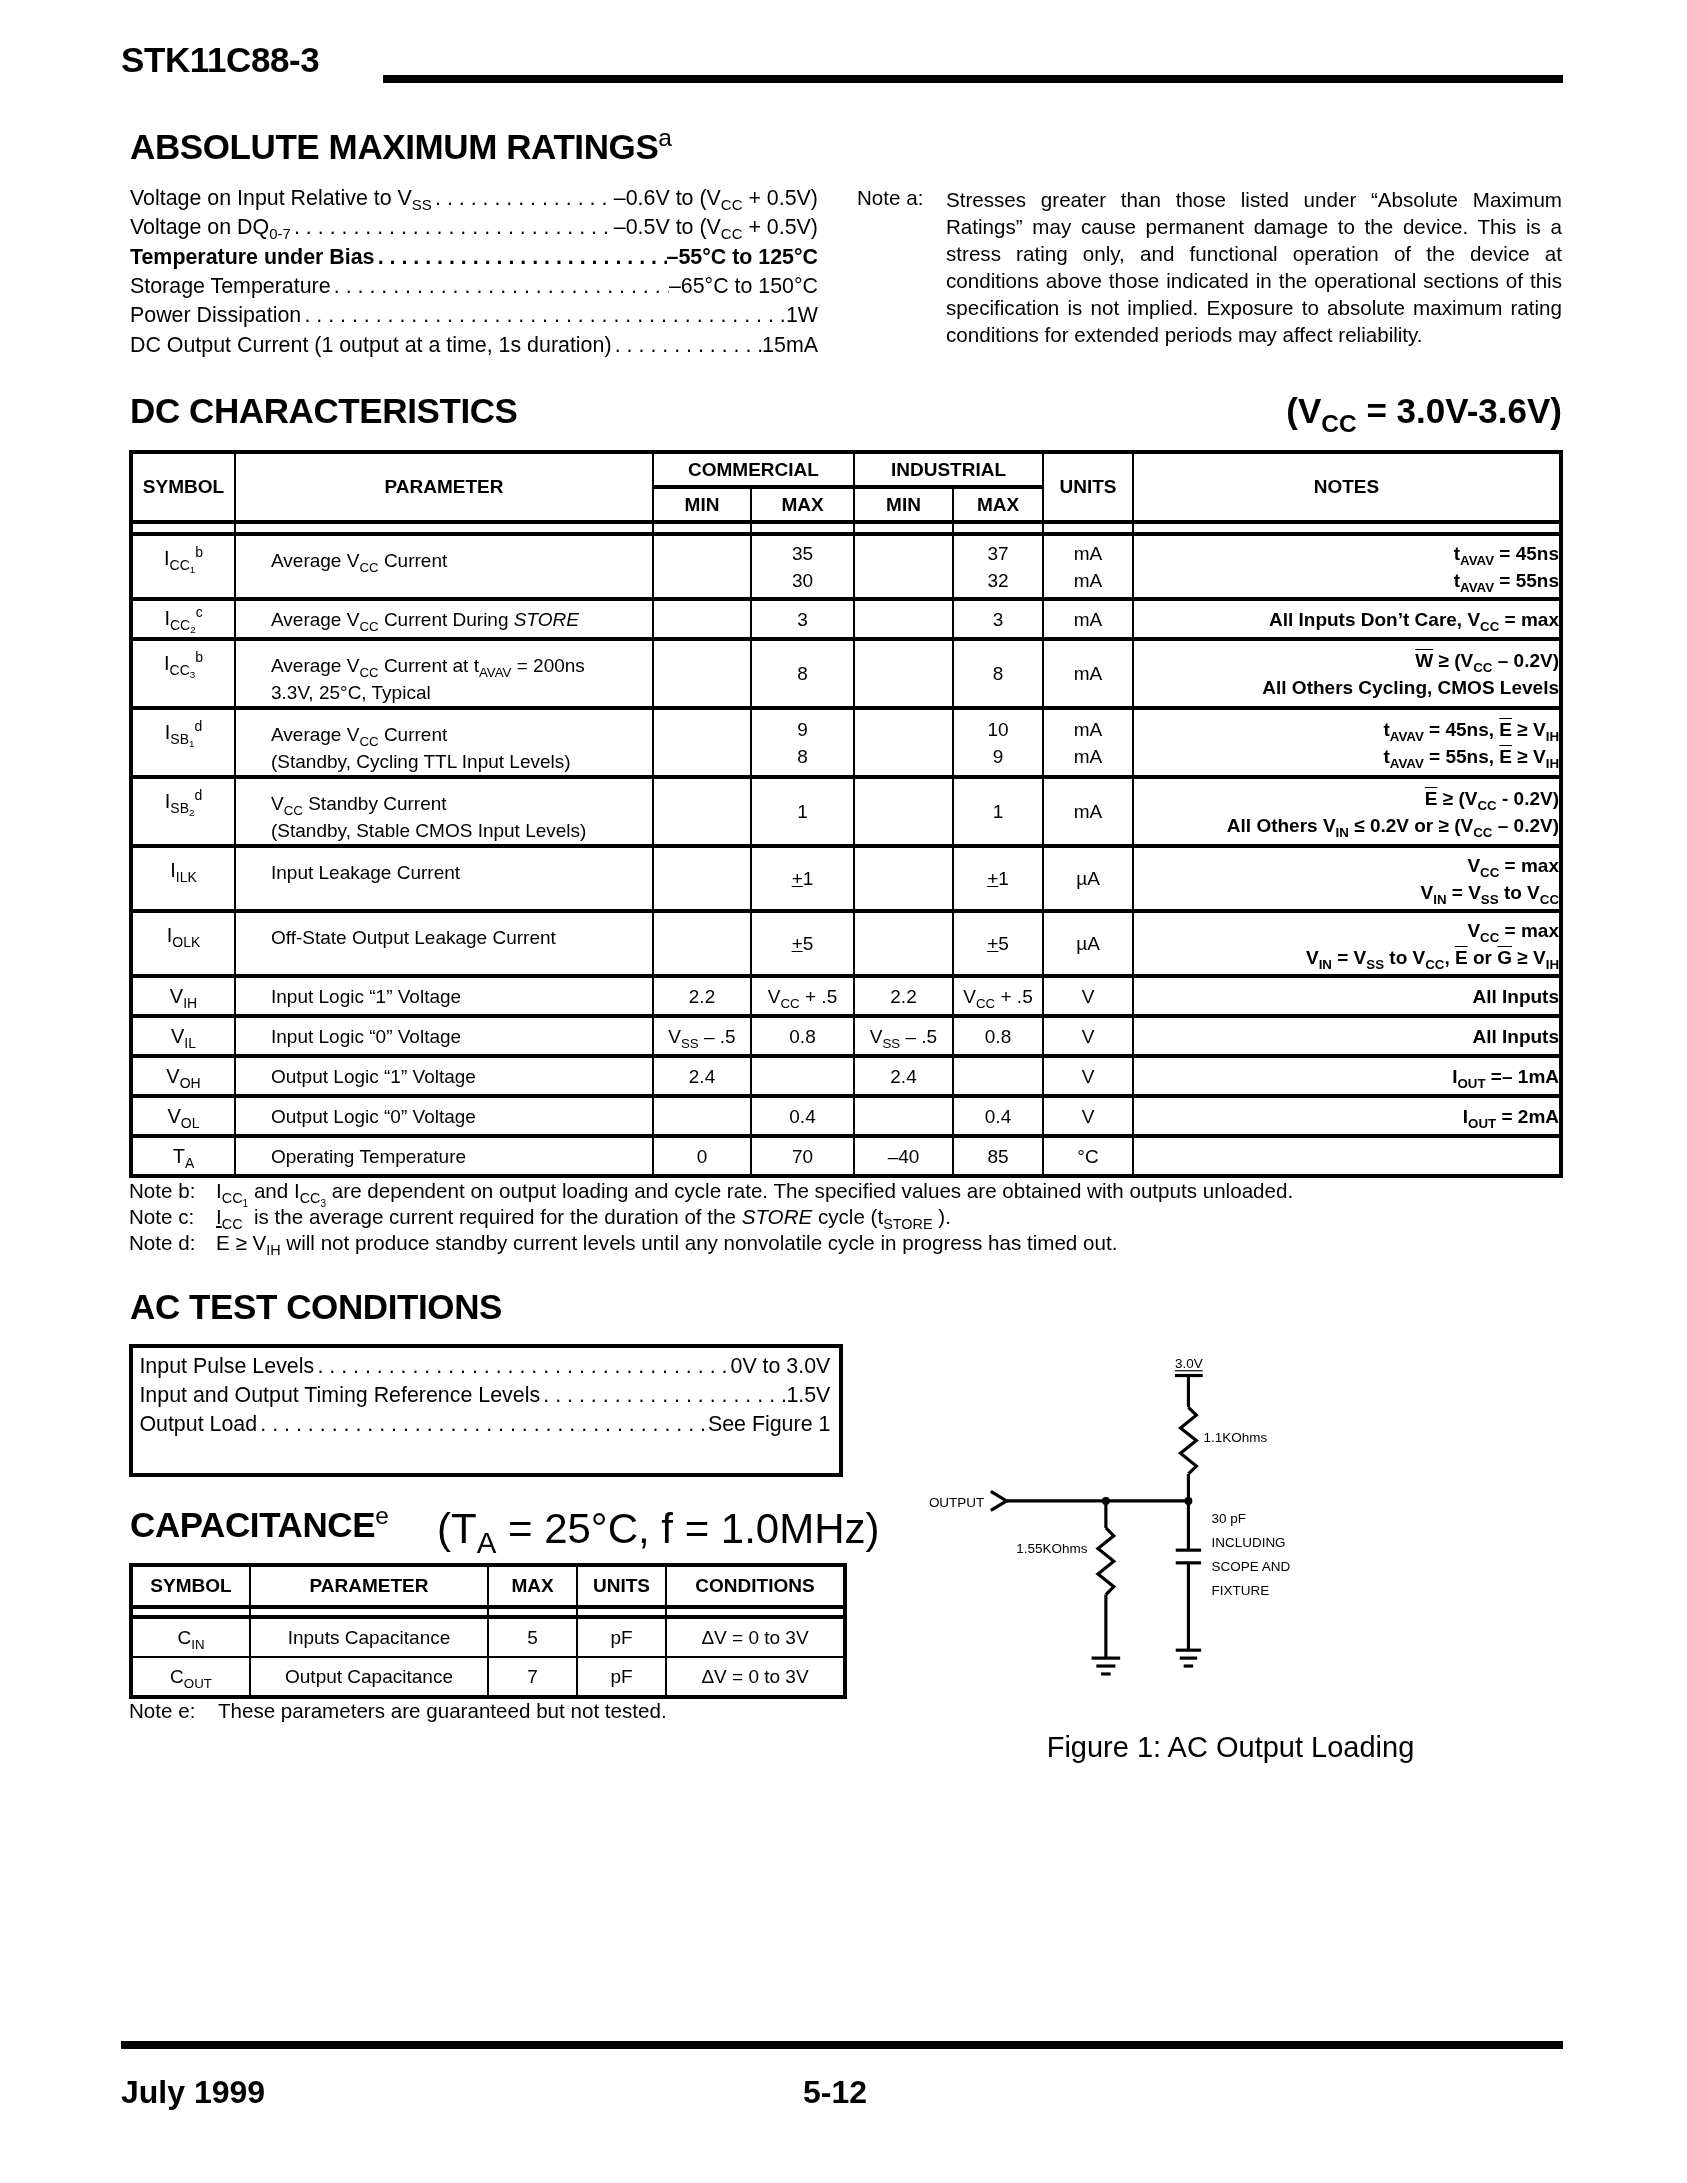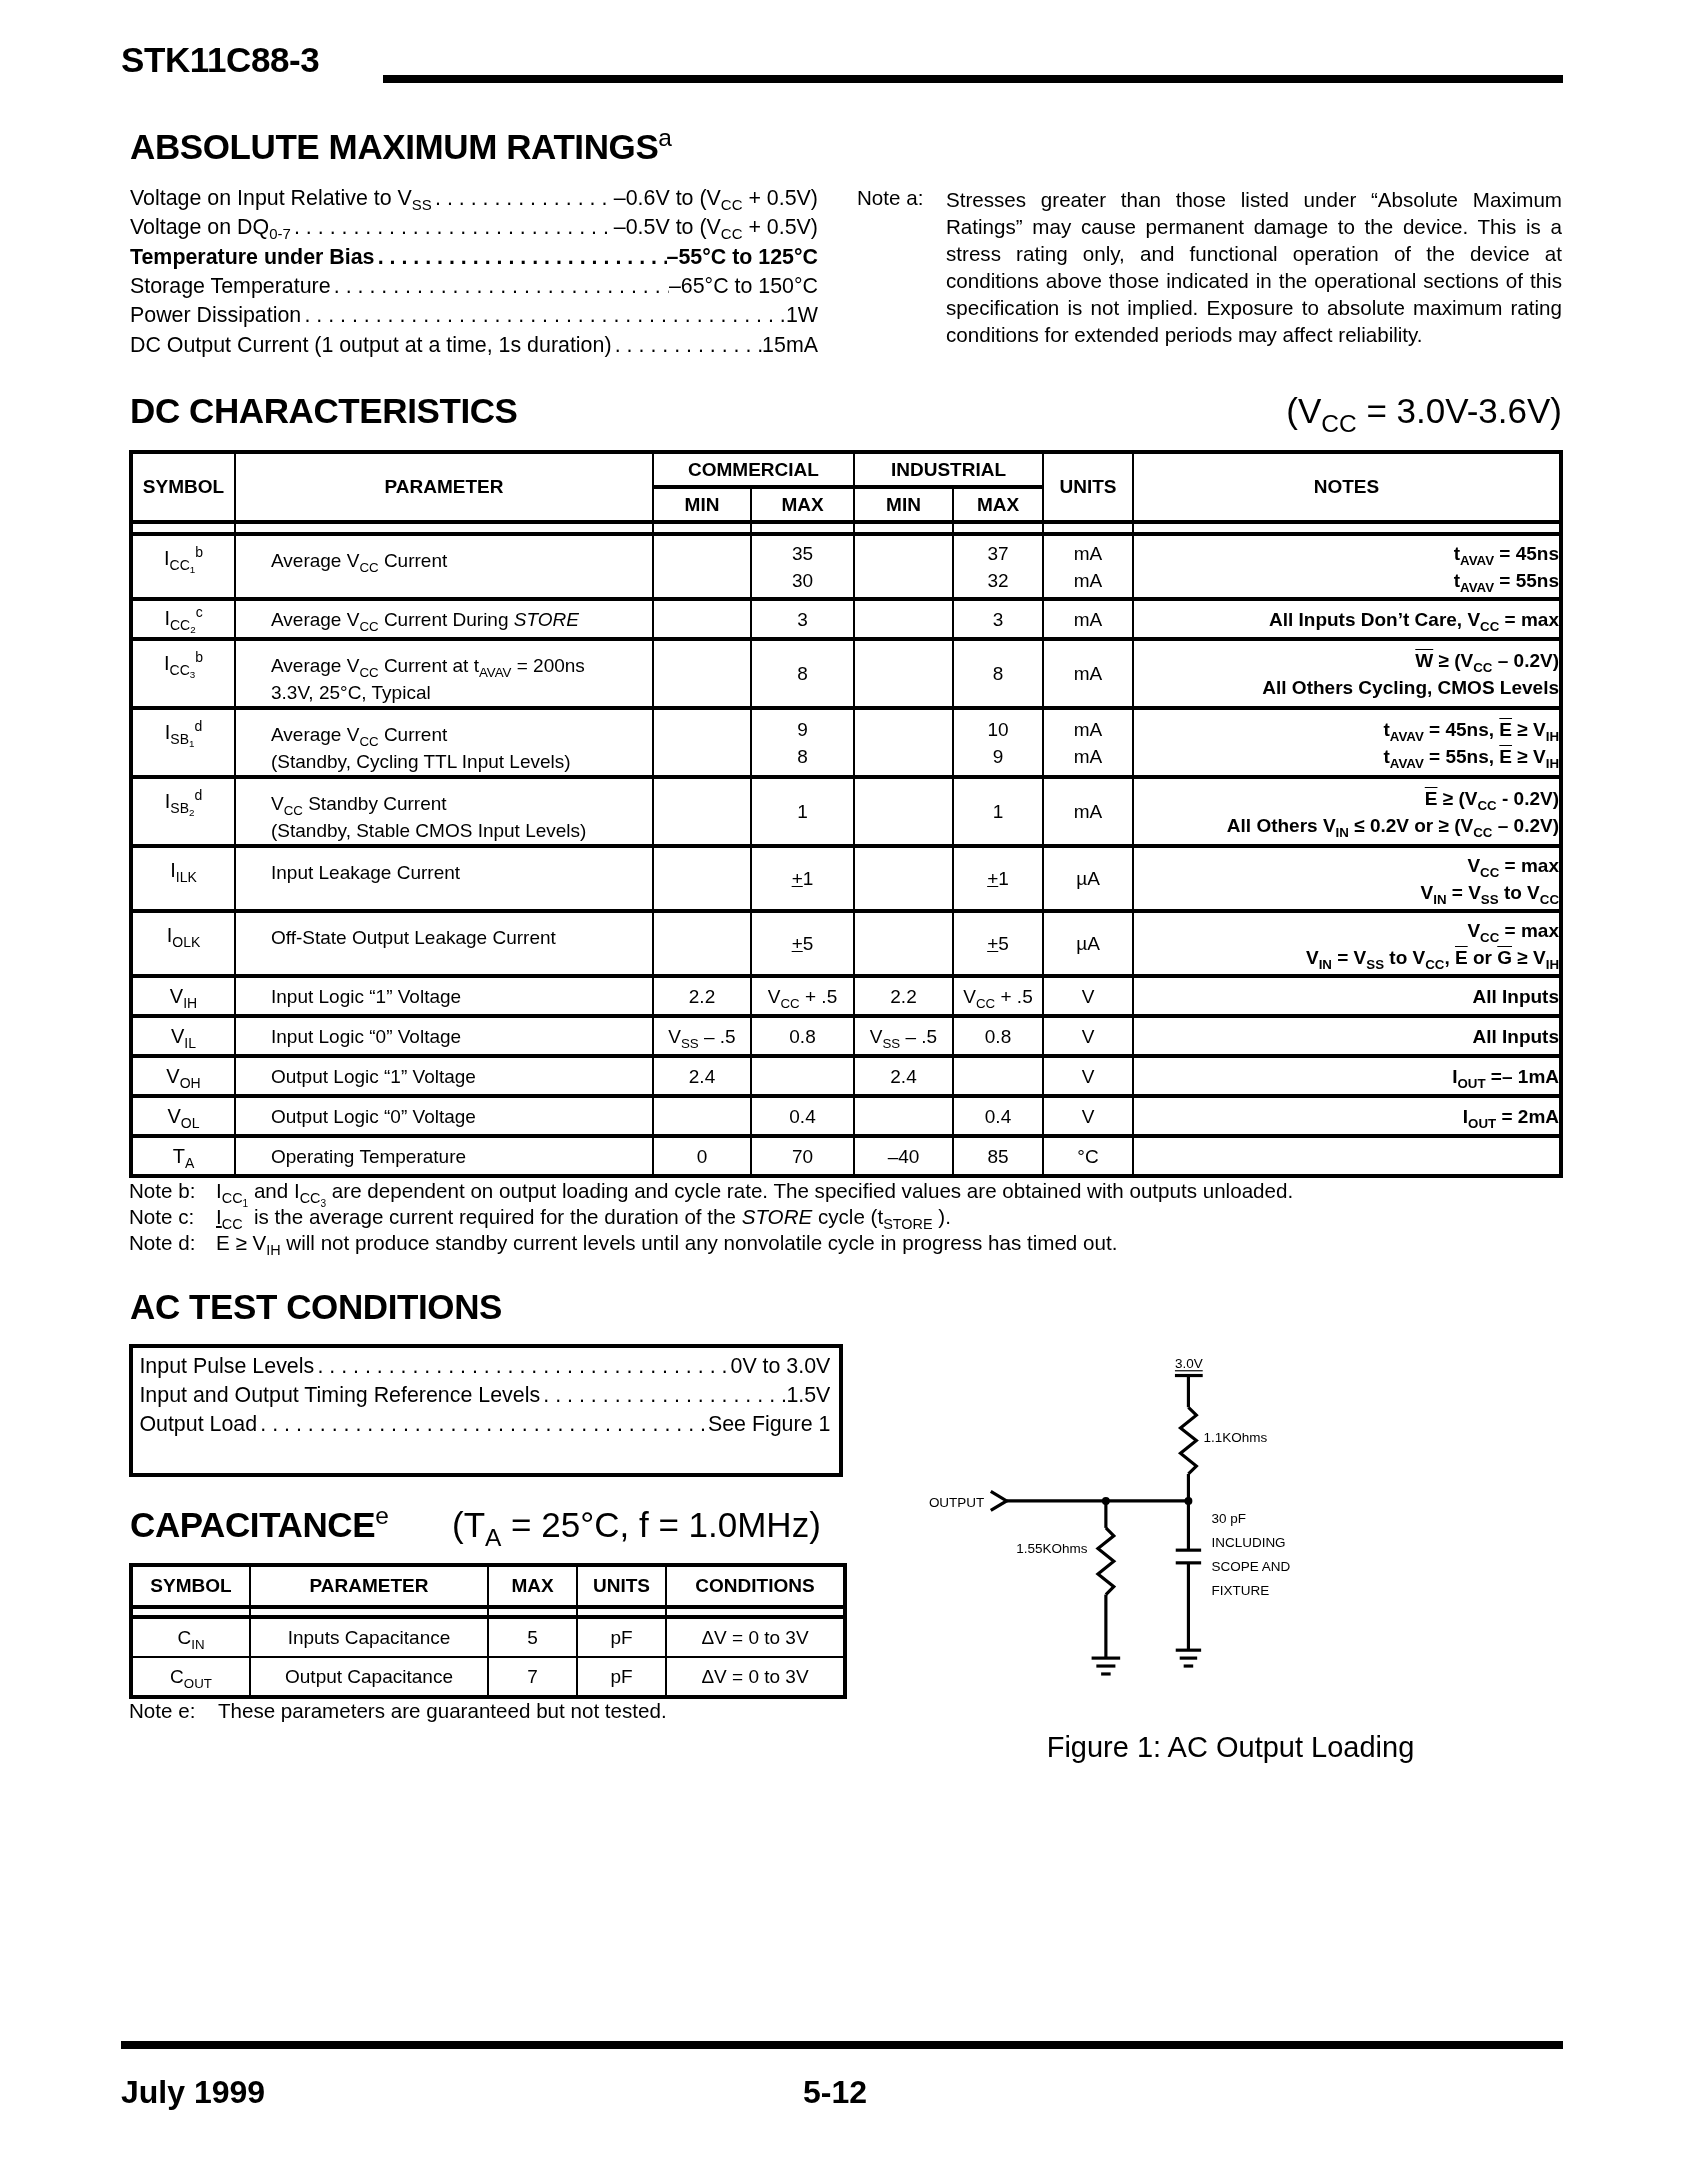--- a/index.html
+++ b/index.html
@@ -19,21 +19,21 @@
   
   .rating-line { position:absolute; left:130px; width:688px; height:29px; font-size:21.4px; display:flex; white-space:nowrap; overflow:hidden; }
   .rating-line .lbl { flex:0 0 auto; }
   .rating-line .dots { flex:1 1 auto; overflow:hidden; letter-spacing:3.2px; padding:0 3.2px; }
   .rating-line .dots::before { content:". . . . . . . . . . . . . . . . . . . . . . . . . . . . . . . . . . . . . . . . . . . . . . . . . . . . . . . . . . . . . . . . . . . . . . . . . . . . . . . . . ."; letter-spacing:0; }
   .rating-line .val { flex:0 0 auto; }
 
   #note-a-label { left:857px; top:186px; font-size:20.6px; }
   #note-a-text { left:946px; top:186px; width:616px; font-size:20.6px; line-height:27px; text-align:justify; }
 
-  #dc-cond { right:125px; top:391px; font-size:35px; white-space:nowrap; }
+  #dc-cond { right:125px; top:391px; font-size:35px; white-space:nowrap;font-weight:bold; }
 
   
   table.grid { border-collapse:collapse; position:absolute; }
   table.grid td, table.grid th { border:2.4px solid #000; padding:0; font-size:19px; text-align:center; vertical-align:middle; }
   table.grid th { font-weight:bold; font-size:19px; }
   #dc-table { left:129px; top:450px; width:1434px; border:4px solid #000; }
   #dc-table .spacer td { height:8px; border-top:4px solid #000; border-bottom:4px solid #000; }
   #dc-table tr.row td { border-bottom:4px solid #000; }
   #dc-table td.sym { font-size:20px; vertical-align:top; padding-top:11px; }
   #dc-table td.param { text-align:left; vertical-align:top; padding:11px 0 0 35px; line-height:27px; font-size:19px; }
@@ -289,21 +289,21 @@
       <span>1.5V</span>
     </div>
     <div class="ac-line">
       <span>Output Load</span>
       <span class="dots"></span>
       <span>See Figure 1</span>
     </div>
   </div>
 
 <h2 class="sec" style="left:130px; top:1505px;"><span>CAPACITANCE</span><sup style="font-weight:normal;">e</sup></h2>
-<div class="abs" style="left:452px; top:1505px; font-size:35px; white-space:nowrap;">(T<sub>A</sub> = 25°C, f = 1.0MHz)</div>
+<div class="abs" style="left:437px; top:1505px; font-size:42px; white-space:nowrap;">(T<sub>A</sub> = 25°C, f = 1.0MHz)</div>
 
 <table class="grid" id="cap-table">
   <colgroup>
       <col style="width:119px">
       <col style="width:238px">
       <col style="width:89px">
       <col style="width:89px">
       <col>
     </colgroup>
   <thead>

